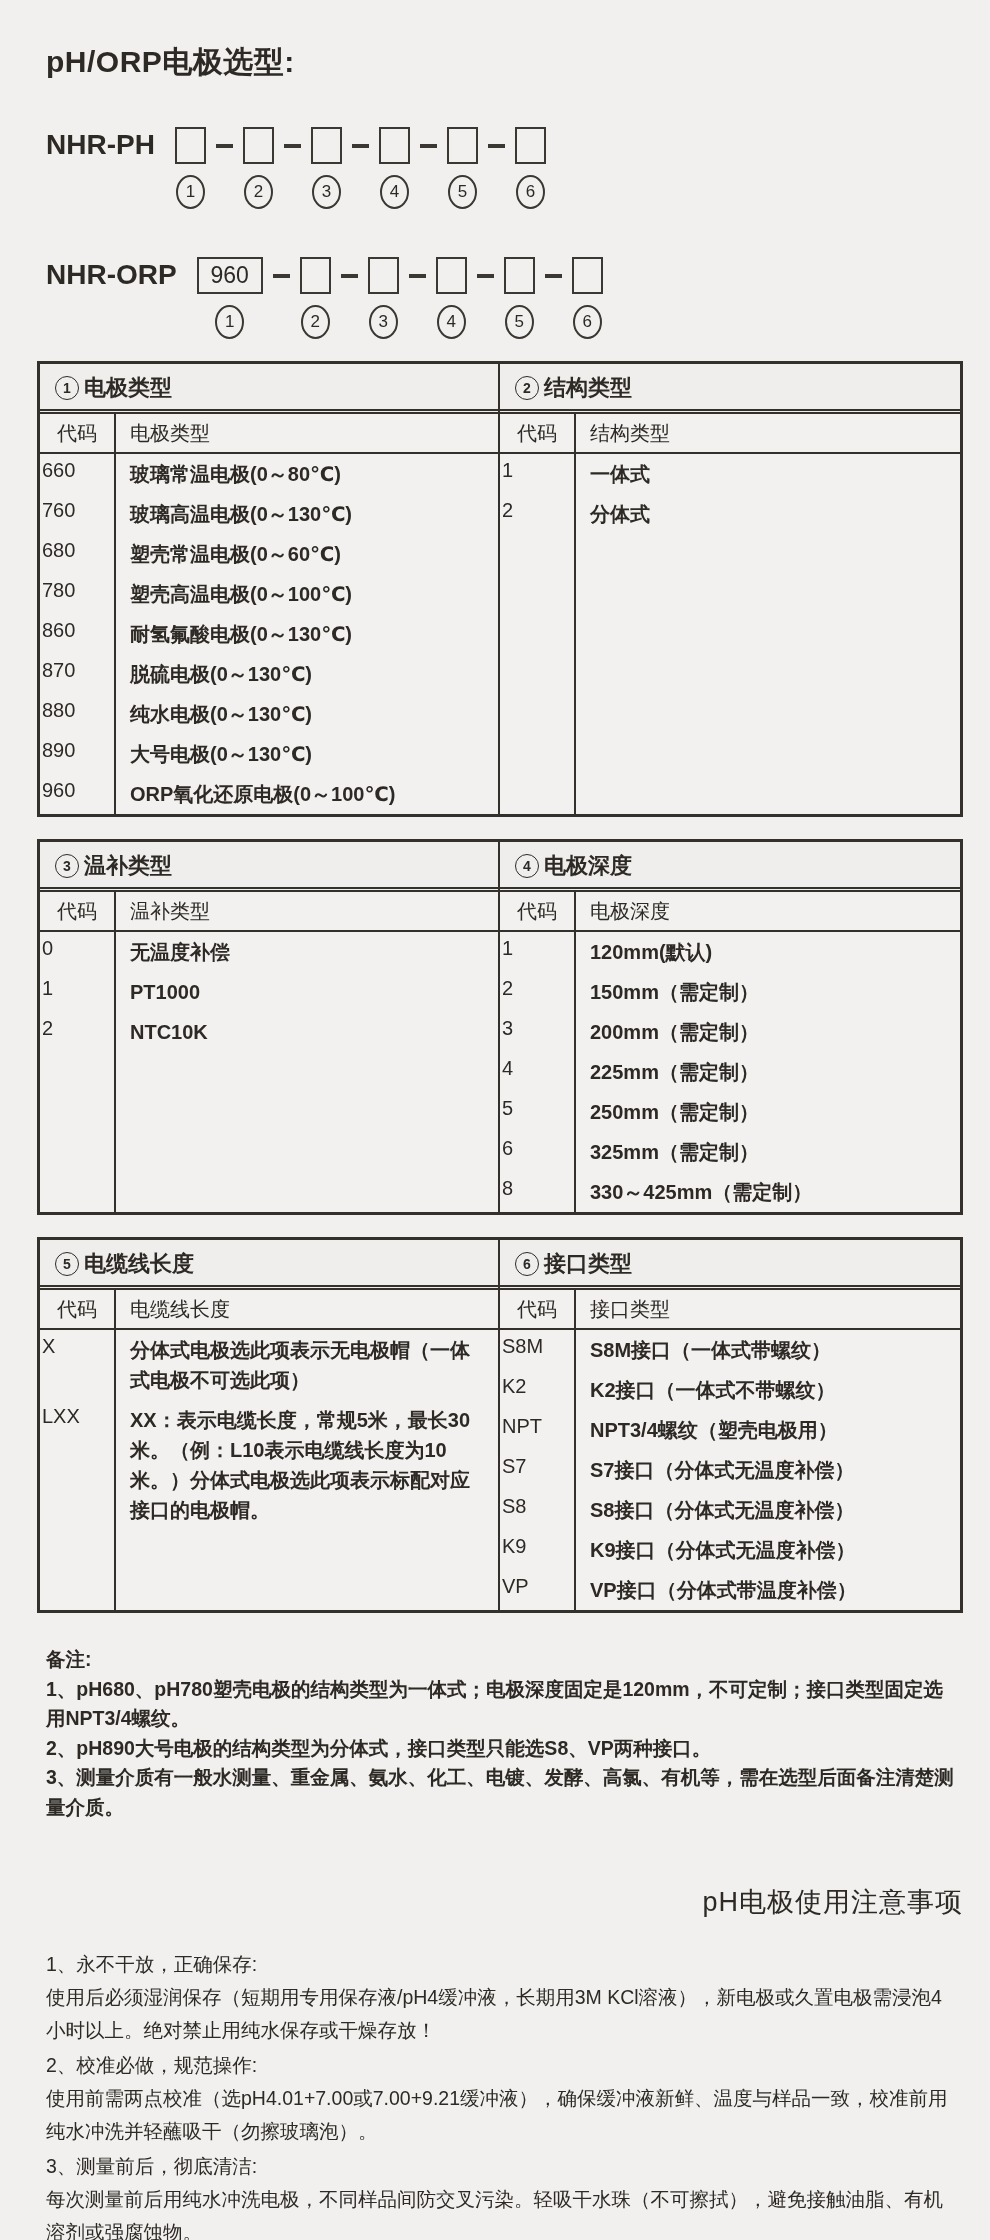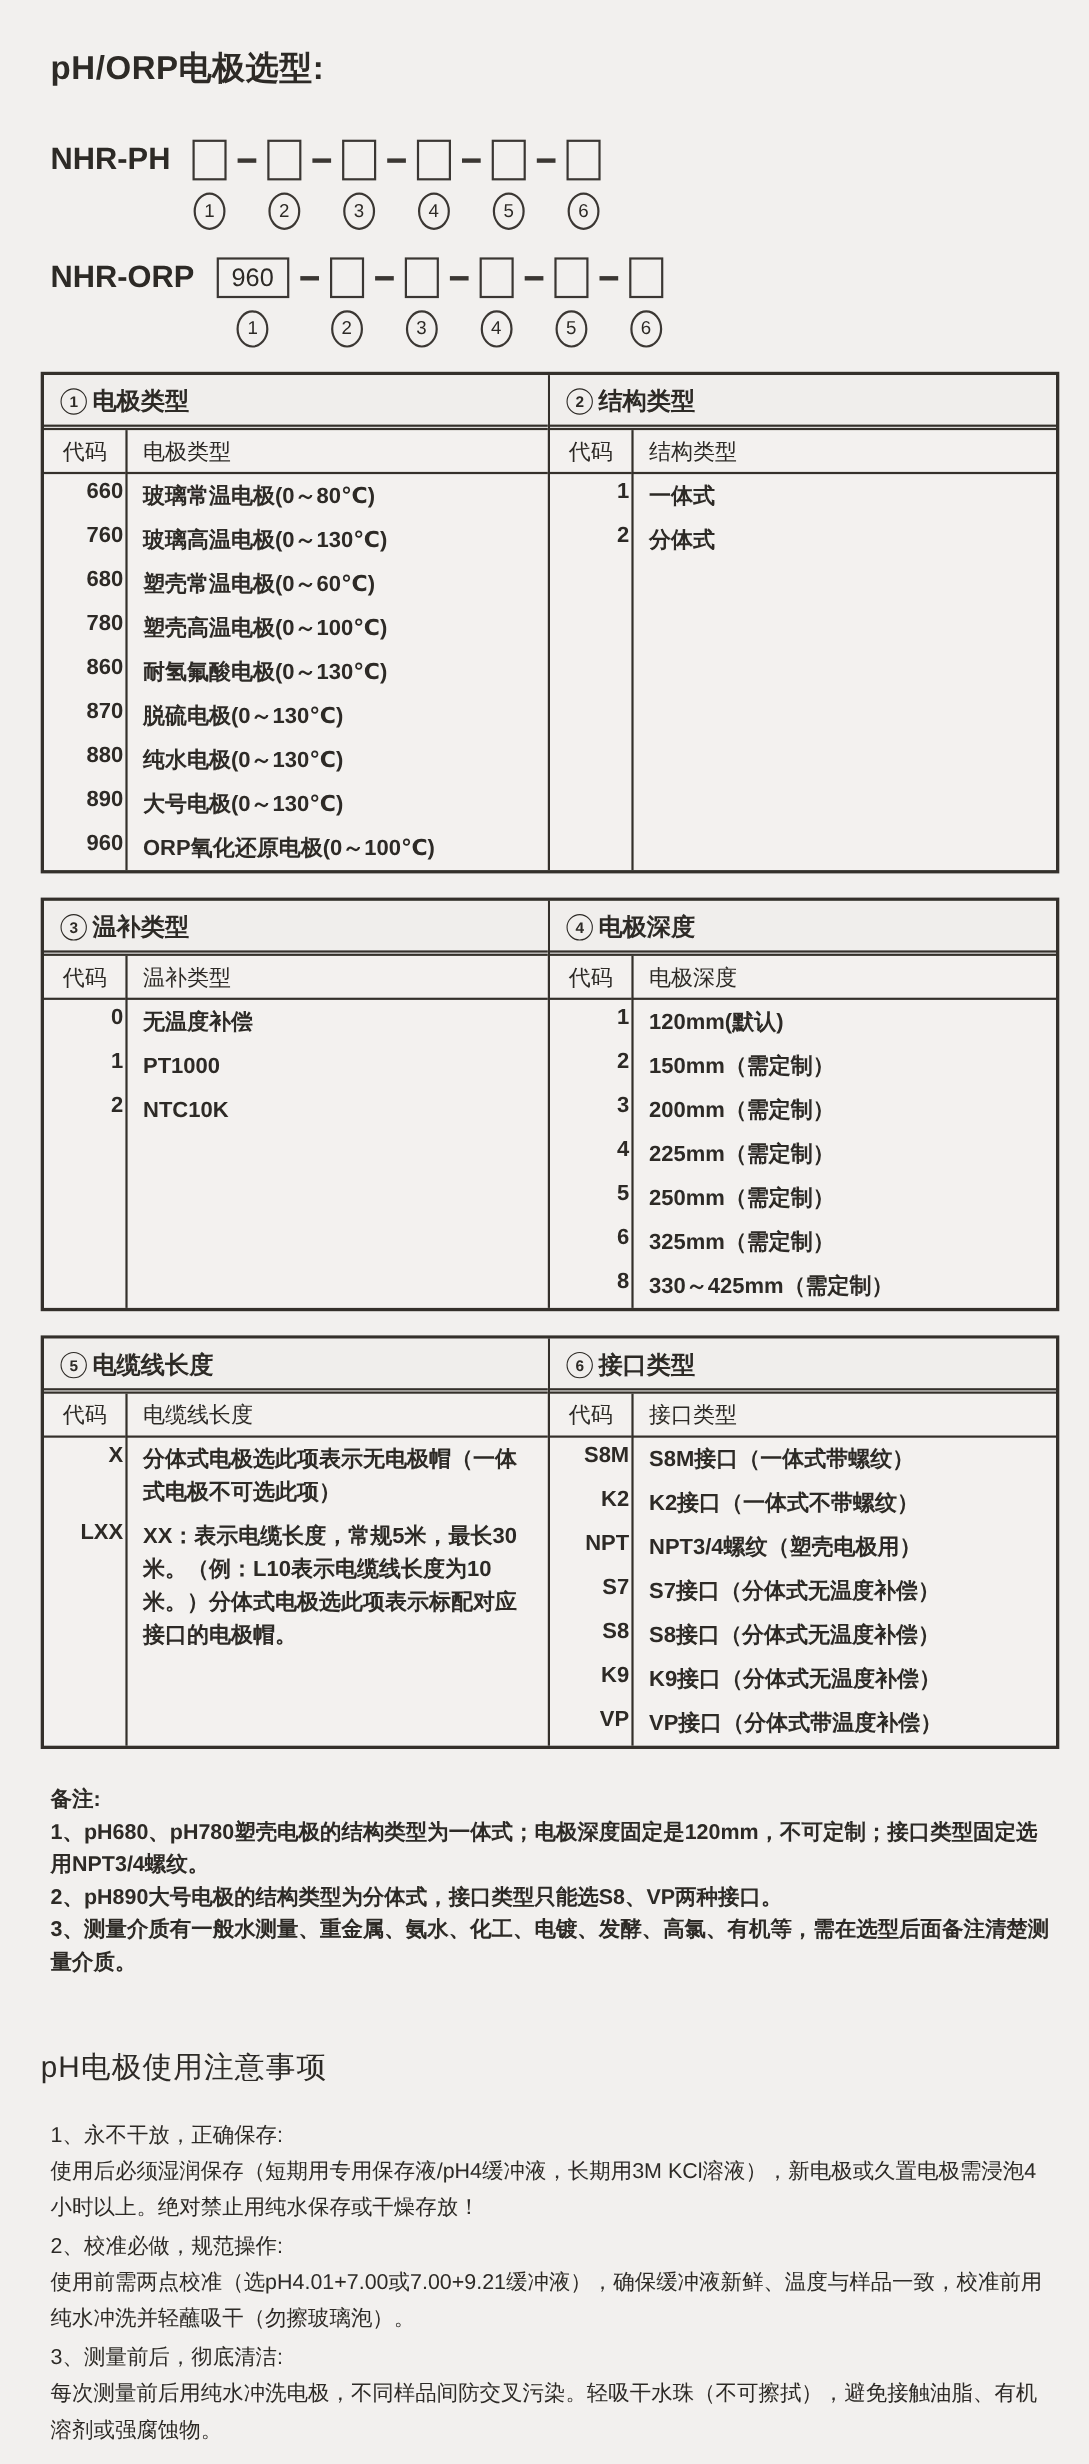--- a/index.html
+++ b/index.html
@@ -9,21 +9,21 @@
     color:#2d2a26;
     font-family:"Liberation Sans","DejaVu Sans",sans-serif;
     overflow:hidden;
   }
   .container{width:926px;margin-left:37px;}
 
   .page-title{font-size:30px;font-weight:700;margin:42px 0 0 9px;letter-spacing:0.5px;}
 
   
   .selector{display:flex;align-items:flex-start;margin-top:44px;}
-  .selector.second{margin-top:25px;}
+  .selector.second{margin-top:48px;}
   .model-label{font-size:28px;font-weight:700;margin:2px 20px 0 9px;white-space:nowrap;}
   .units{display:flex;align-items:flex-start;}
   .unit{display:flex;flex-direction:column;align-items:center;}
   .sel-box{width:31px;height:37px;border:2px solid #3b3733;box-sizing:border-box;
     display:flex;align-items:center;justify-content:center;font-size:23px;font-weight:500;}
   .sel-box.wide{width:66px;}
   .dash{width:17px;height:4px;background:#3b3733;margin:17px 10px 0 10px;}
   .marker{margin-top:11px;width:25px;height:30px;border:2px solid #3b3733;border-radius:50%;
     display:flex;align-items:center;justify-content:center;font-size:17px;}
 
@@ -34,30 +34,30 @@
   .sec.right{flex:1;}
   .sec-title{padding:9px 0 6px 15px;font-size:22px;font-weight:700;
     border-bottom:5px double #34302b;display:flex;align-items:center;gap:5px;background:#f0eeec;}
   .circ{flex:0 0 auto;width:22px;height:22px;border:1.8px solid #2d2a26;border-radius:50%;
     display:inline-flex;align-items:center;justify-content:center;font-size:14px;font-weight:700;}
   .sec-body{position:relative;flex:1;display:grid;grid-template-columns:74px 1fr;align-content:start;}
   .sec-body::before{content:"";position:absolute;left:74px;top:0;bottom:0;width:2px;background:#34302b;}
   .hcell{border-bottom:2.5px solid #34302b;font-size:20px;padding:6px 0 5px 0;font-family:Liberation Mono, monospace;}
   .code-h{text-align:center;}
   .val-h{padding-left:16px;}
-  .ccell{font-size:20px;text-align:right;padding:5px 2px;font-weight:bold;}
+  .ccell{font-size:20px;text-align:left;padding:5px 2px;}
   .vcell{font-size:20px;padding:5px 12px 5px 16px;line-height:30px;font-weight:bold;}
 
   
   .remarks{margin:32px 0 0 9px;font-size:19.5px;font-weight:600;line-height:29.5px;width:908px;}
   .remarks .r-title{margin:0;}
   .remarks p{margin:0;}
 
   
-  .usage-title{text-align:left;font-size:27px;font-weight:500;margin:62px 0 0 0;letter-spacing:1px;}
+  .usage-title{text-align:right;font-size:27px;font-weight:500;margin:62px 0 0 0;letter-spacing:1px;}
   .usage{margin:28px 0 0 9px;font-size:19.5px;line-height:33px;width:912px;}
   .usage p{margin:0;}
   .usage .head{margin-top:2px;}
 </style>
 </head>
 <body>
 
 <div class="container">
 
   <h1 class="page-title">pH/ORP电极选型:</h1>

